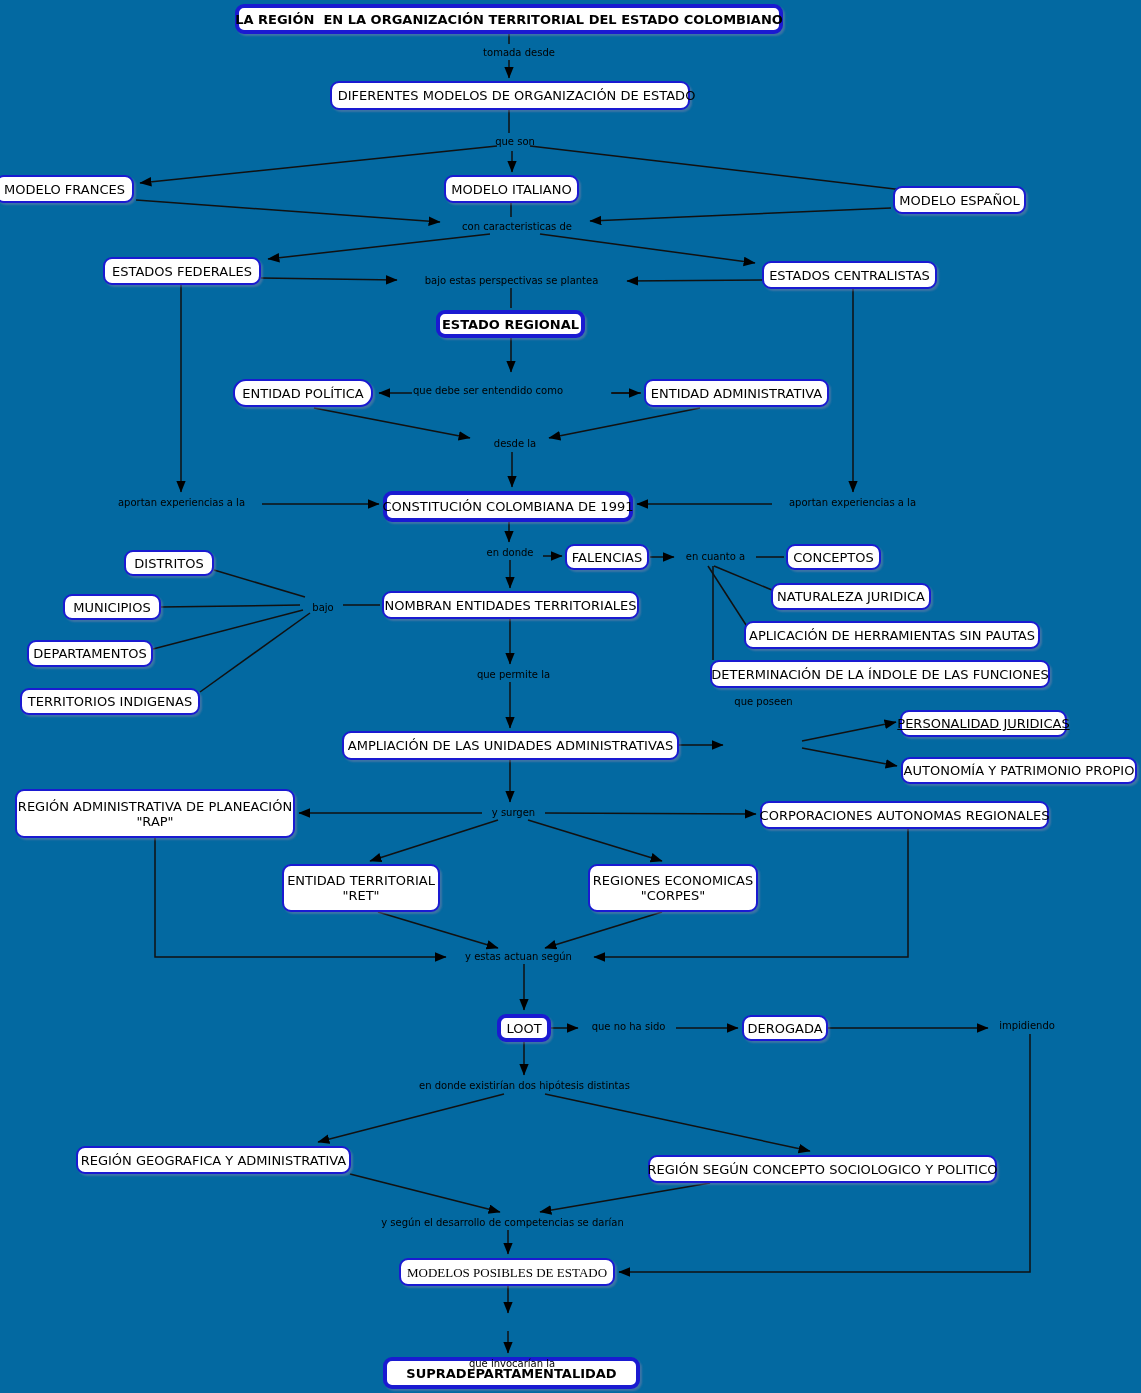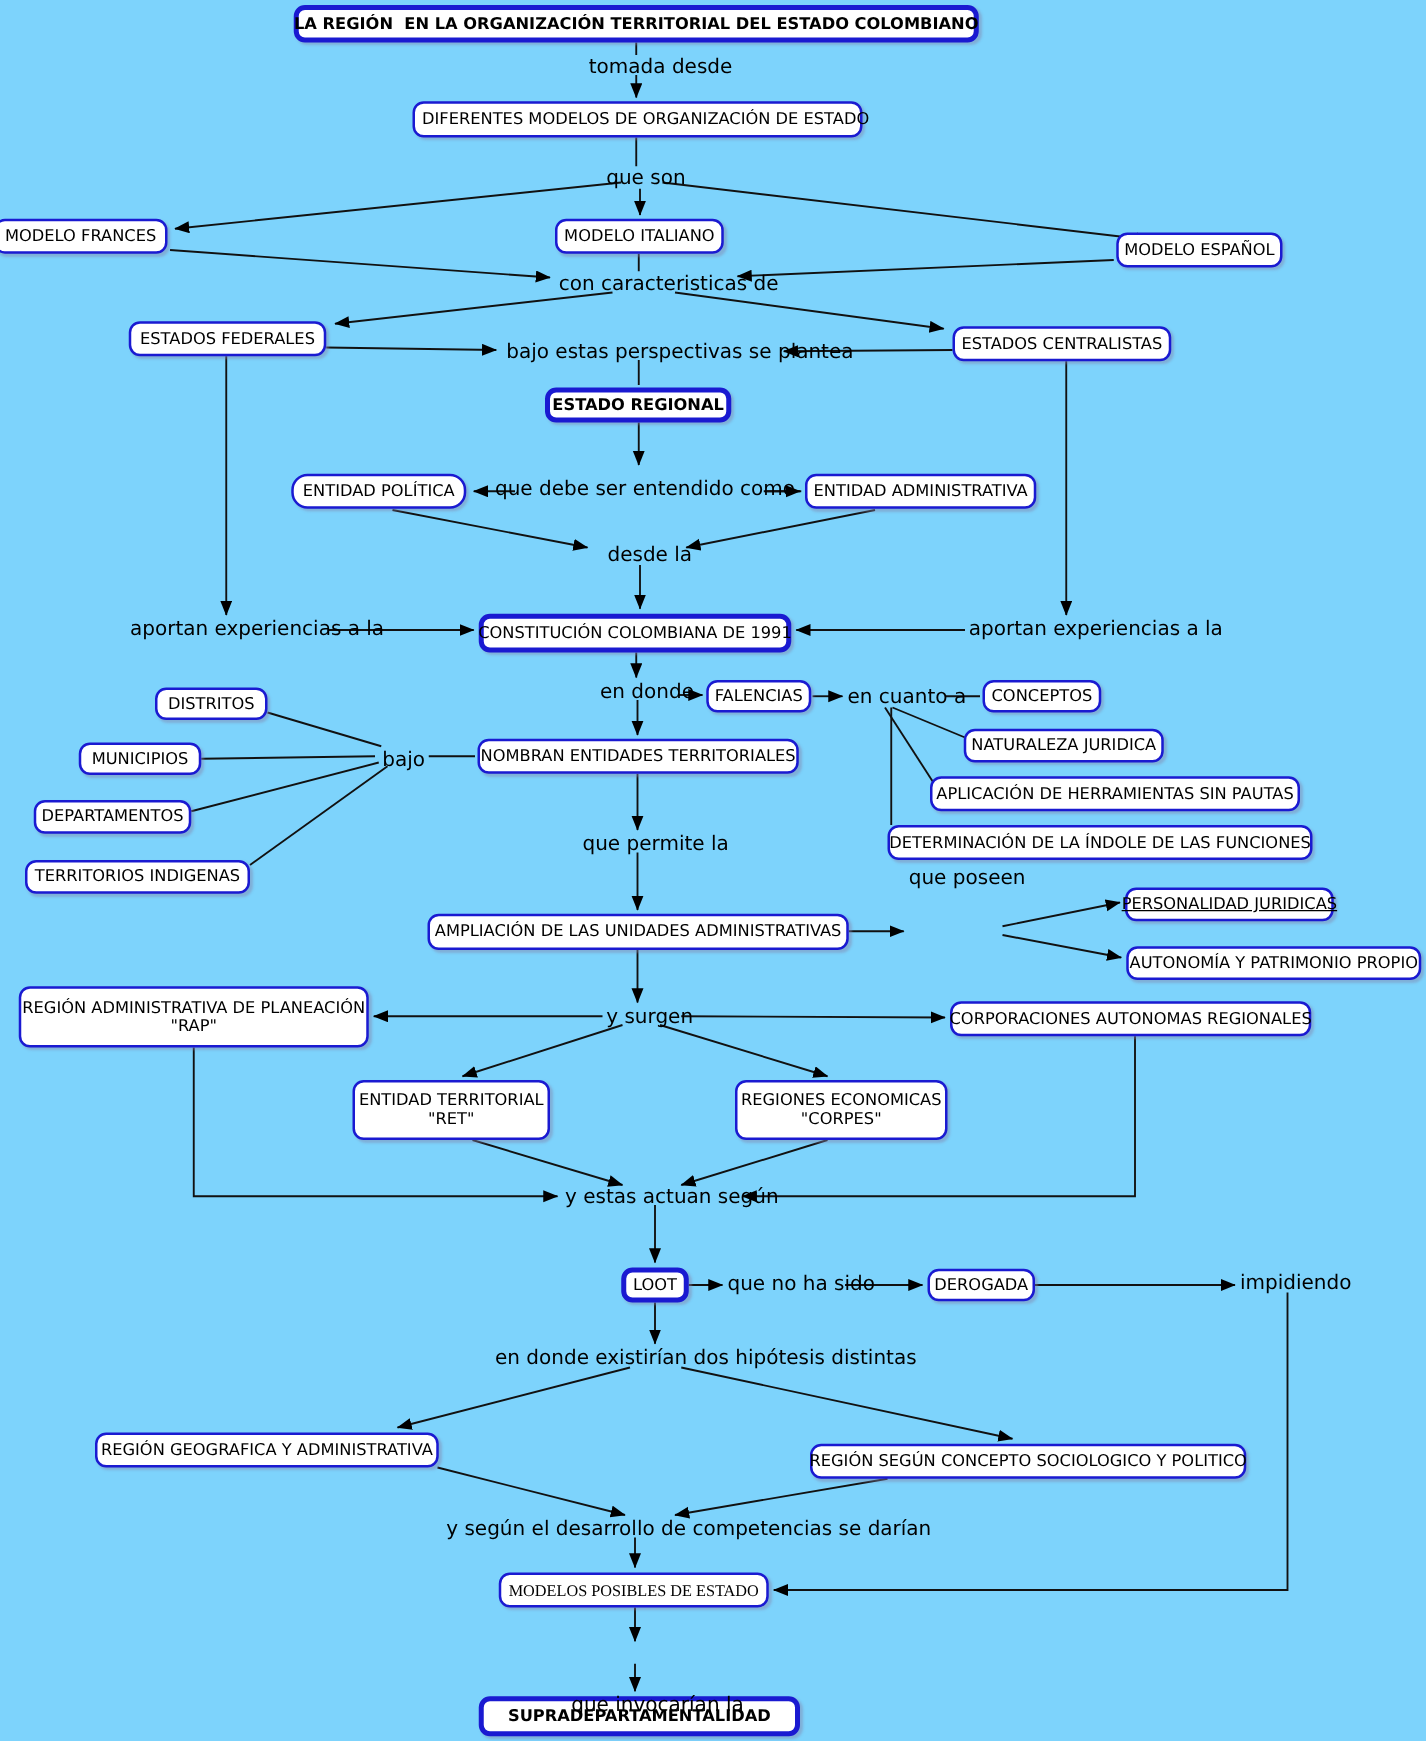--- a/index.html
+++ b/index.html
@@ -4,21 +4,21 @@
 <style>
   html, body {
     margin: 0;
     padding: 0;
     background: #ffffff;
   }
   #map-root {
     position: relative;
     width: 1141px;
     height: 1393px;
-    background: #7dd3fc;
+    background: #0369a1;
     font-family: "DejaVu Sans", sans-serif;
     overflow: hidden;
   }
   svg#edges {
     position: absolute;
     left: 0;
     top: 0;
     width: 1141px;
     height: 1393px;
     pointer-events: none;
@@ -42,21 +42,21 @@
   }
   .node.thick {
     border-width: 4px;
     font-weight: bold;
   }
   .node.thick-plain {
     border-width: 4px;
   }
   .label {
     position: absolute;
-    font-size: 16px;
+    font-size: 10px;
     line-height: 14px;
     color: #000000;
     white-space: pre;
     background: transparent;
     text-align: center;
   }
 </style>
 </head>
 <body>
 

